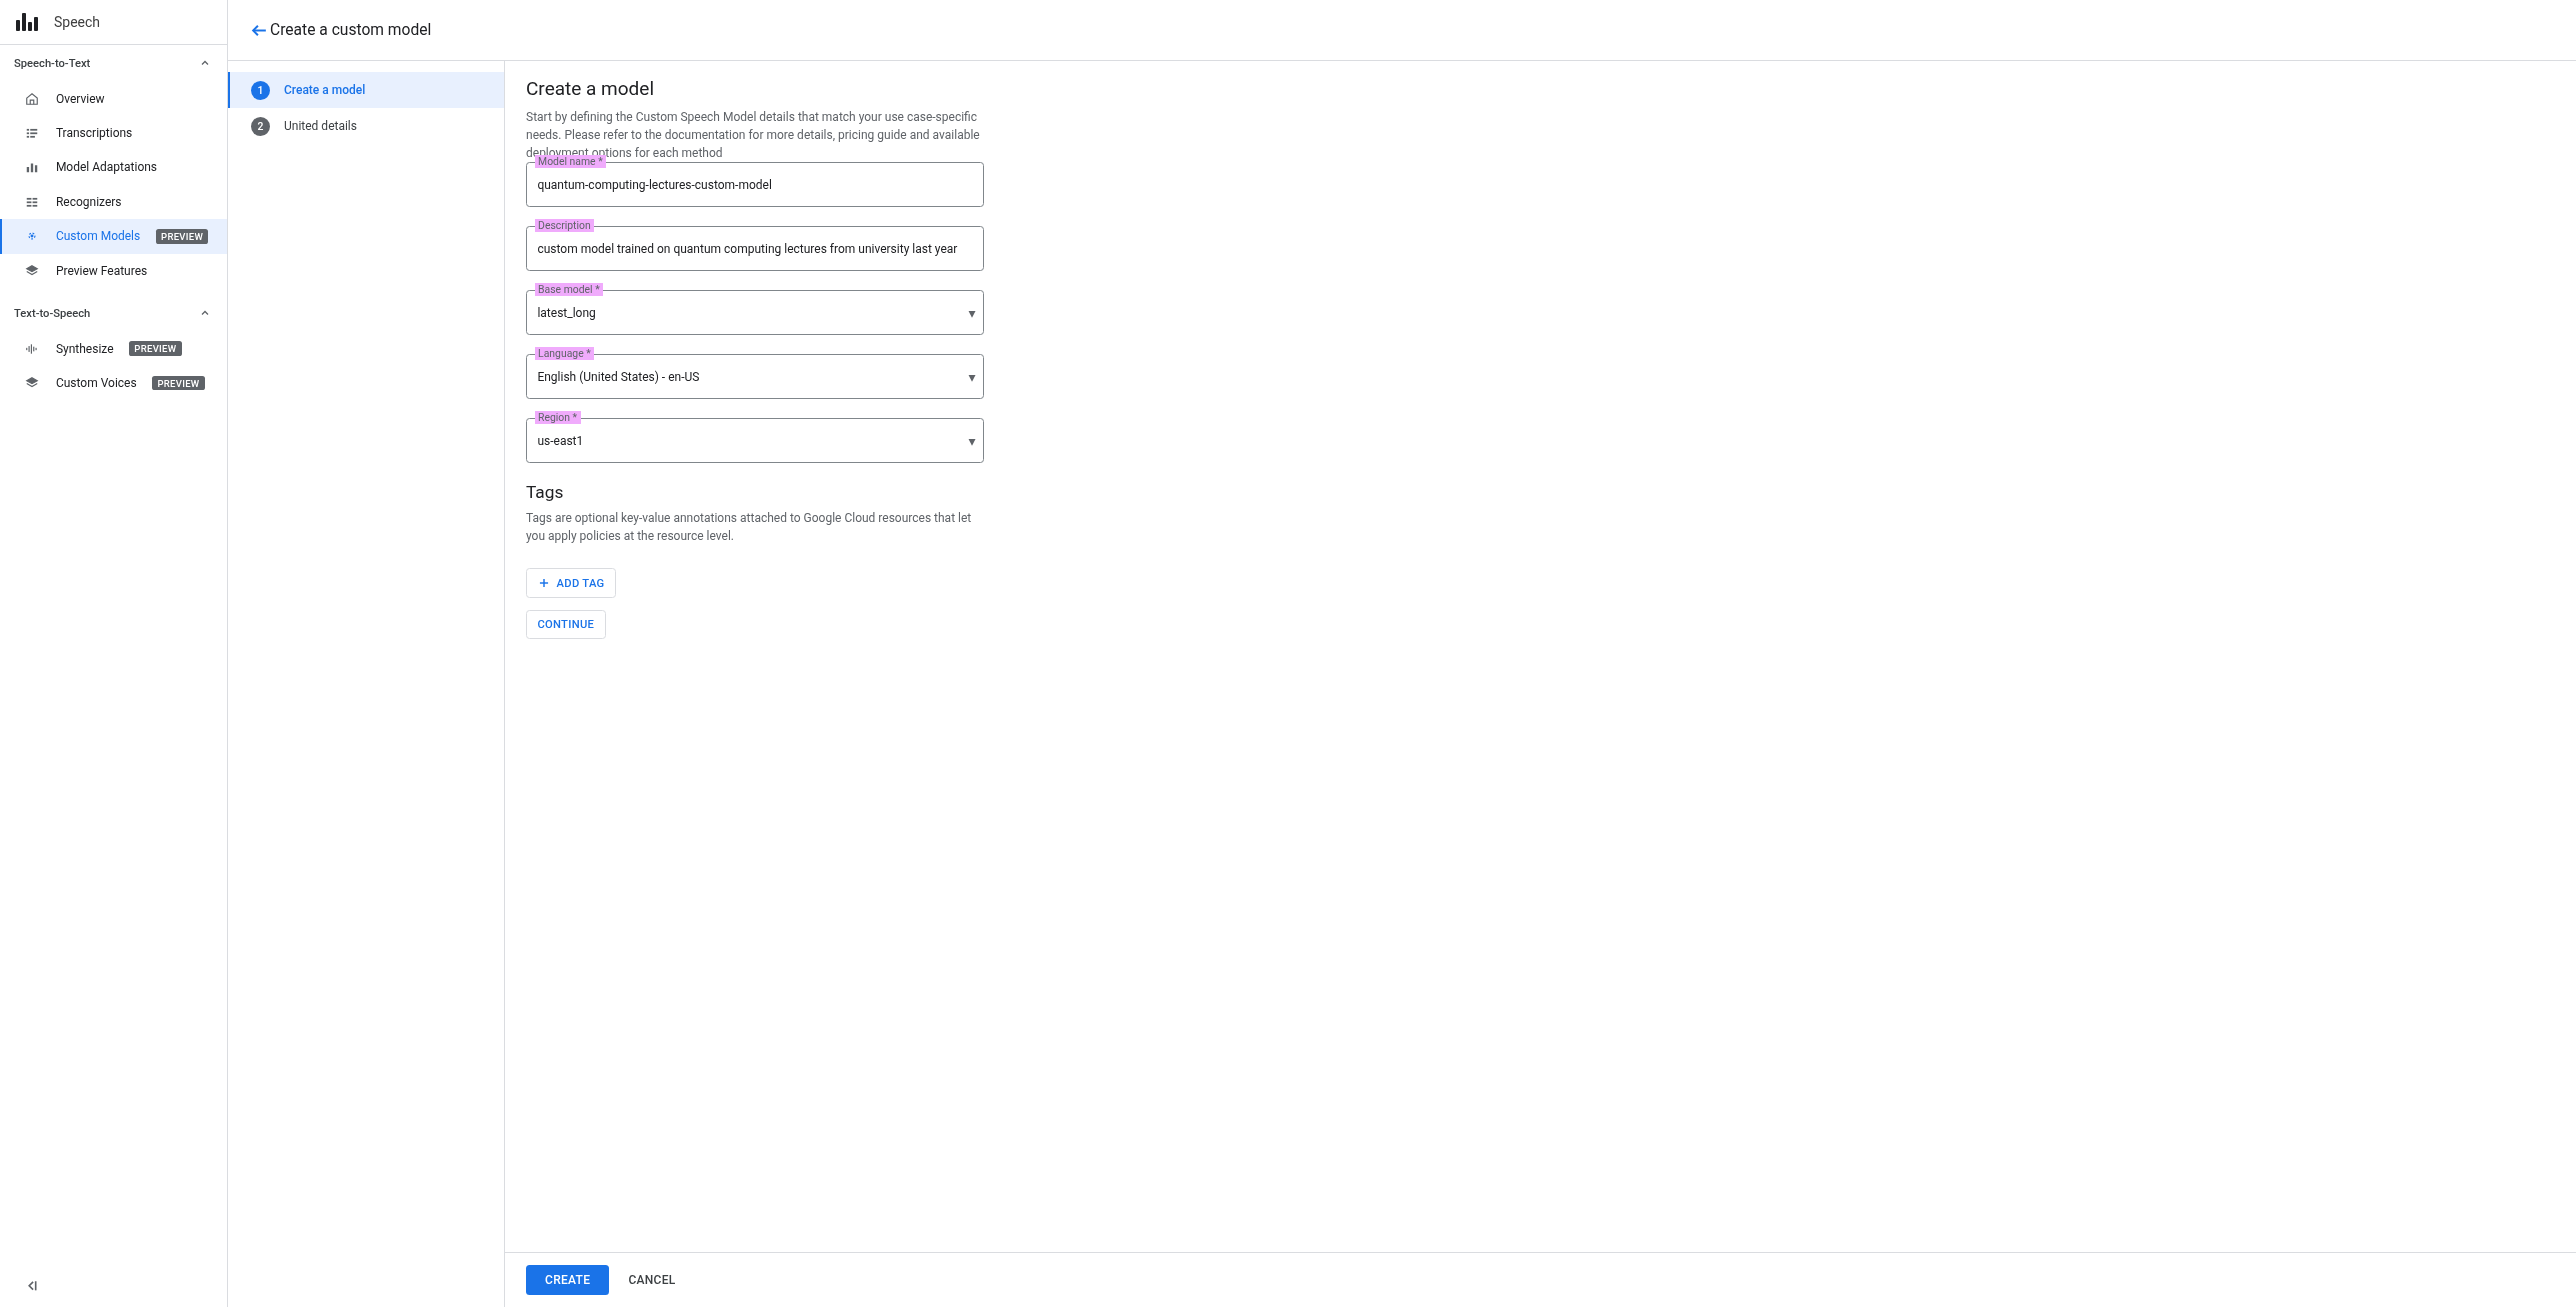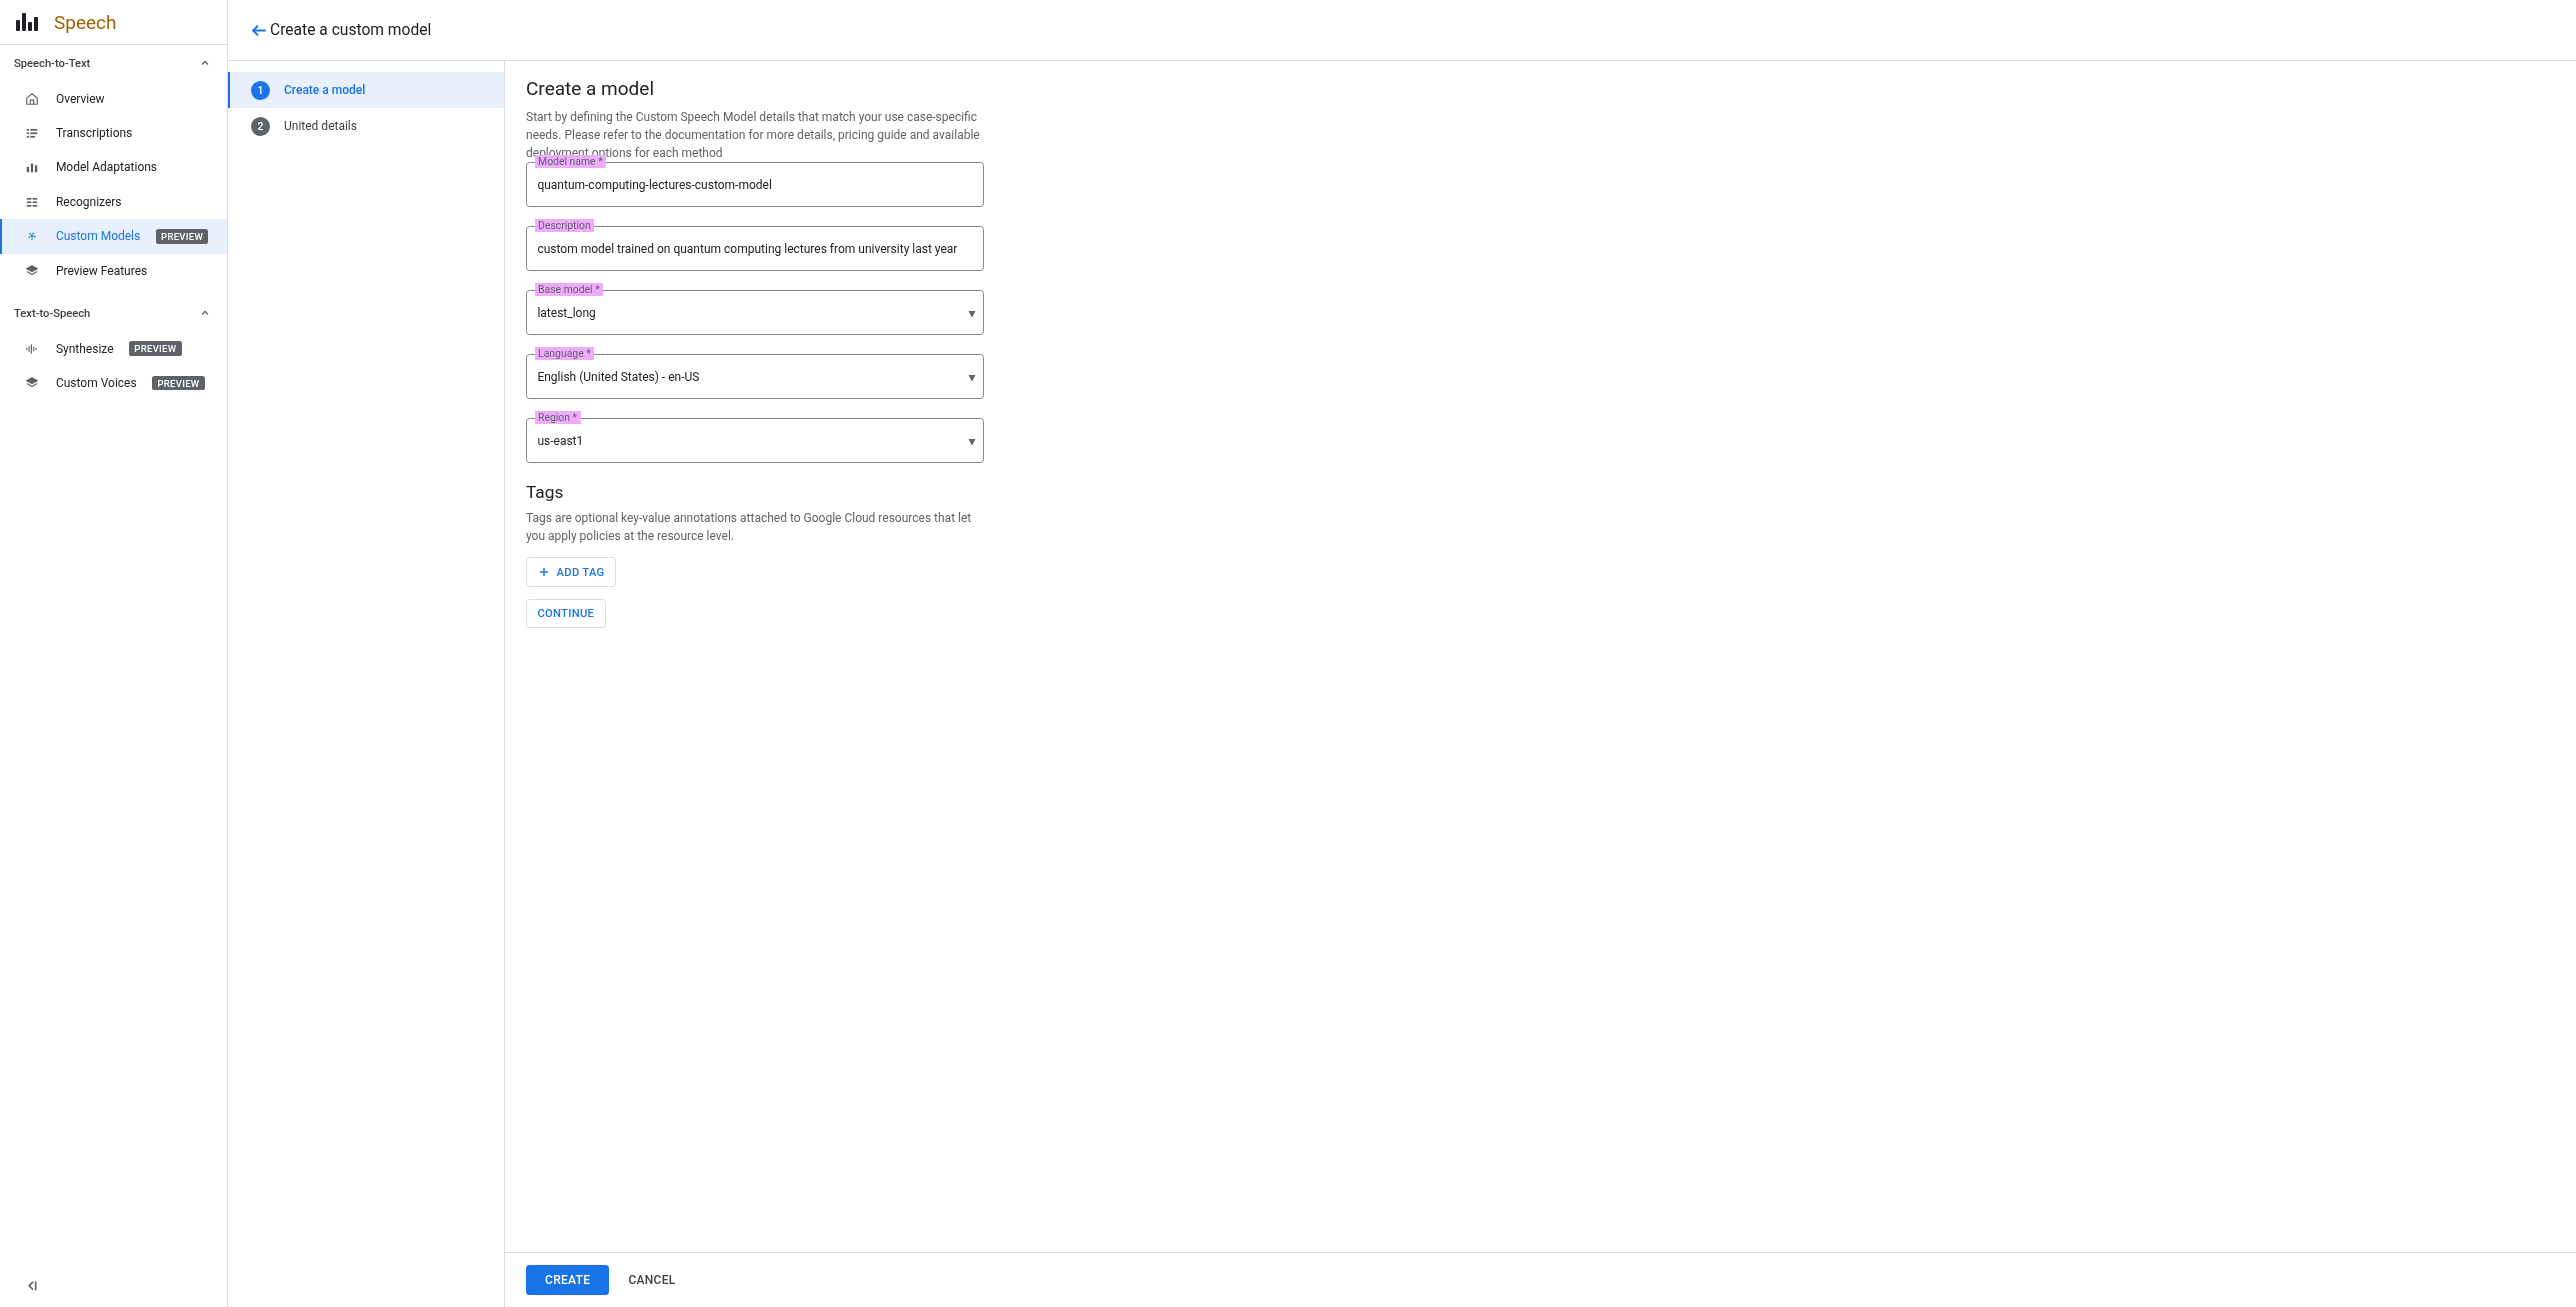--- a/index.html
+++ b/index.html
@@ -24,21 +24,21 @@
     .sidebar-header {
       height: 45px;
       display: flex;
       align-items: center;
       padding: 0 14px;
       border-bottom: 0.9px solid #dadce0;
       gap: 14px;
     }
     .product-icon { width: 26px; height: 17.3px; display:flex; align-items:flex-end; justify-content:center; gap:2.6px; }
     .product-icon span { width: 3.5px; background:#202124; border-radius:0.9px; }
-    .product-title { font-size: 19px; font-weight: 400; color:#a16207; }
+    .product-title { font-size: 14px; font-weight: 400; color:#404040; }
 
     .nav-section-label {
       display: flex; align-items: center; justify-content: space-between;
       padding: 10.4px 14px 8.6px 14px;
       font-size: 11.2px; color: #3c4043; font-weight: 500;
       cursor: pointer;
     }
     .chevron { width: 15.6px; height:15.6px; display:flex; align-items:center; justify-content:center; color:#5f6368;}
     .nav-list { display:flex; flex-direction:column; padding: 1.7px 0 7px 0;}
     .nav-item {
@@ -125,21 +125,21 @@
 
     .tags-heading { font-size:17.3px; font-weight:400; margin-top:10.4px; margin-bottom:7px;}
     .add-tag-btn, .continue-btn {
       display:inline-flex; align-items:center; gap:5.2px;
       border:0.9px solid #dadce0; border-radius:3.5px;
       background:#fff; color:#1a73e8;
       font-size:11.2px; font-weight:500; letter-spacing:0.3px;
       padding:7px 10.4px; cursor:pointer;
       font-family:inherit;
     }
-    .add-tag-btn { margin-bottom:12px; margin-top:0;}
+    .add-tag-btn { margin-bottom:12px; margin-top:11px;}
 
     .footer-bar {
       border-top:0.9px solid #dadce0; padding:12px 21px;
       display:flex; gap:15.6px; align-items:center;
     }
     .primary-btn {
       background:#1a73e8; color:#fff; border:none; border-radius:3.5px;
       padding:7.8px 19px; font-size:12px; font-weight:500; letter-spacing:0.3px; cursor:pointer;
       font-family:inherit;
     }

